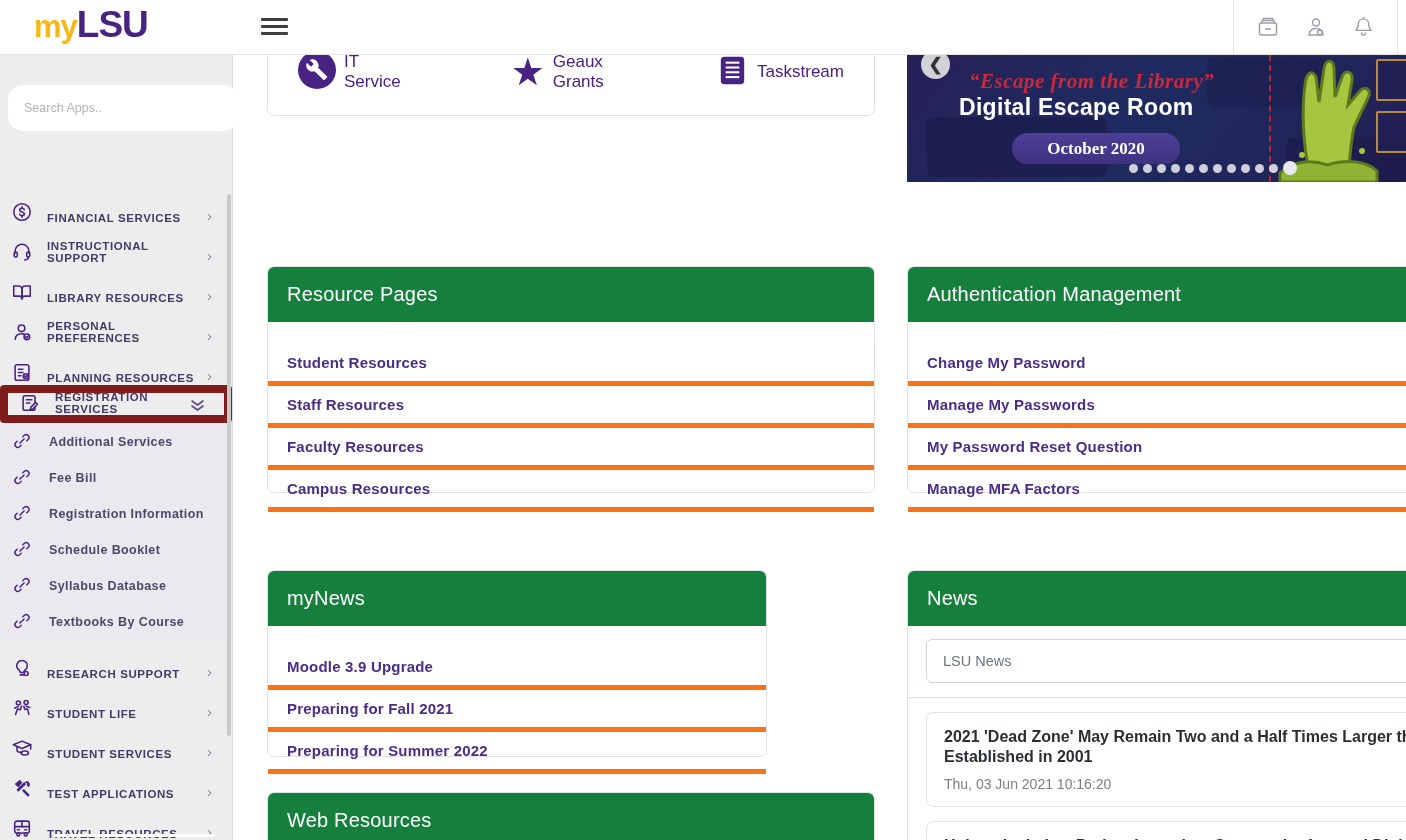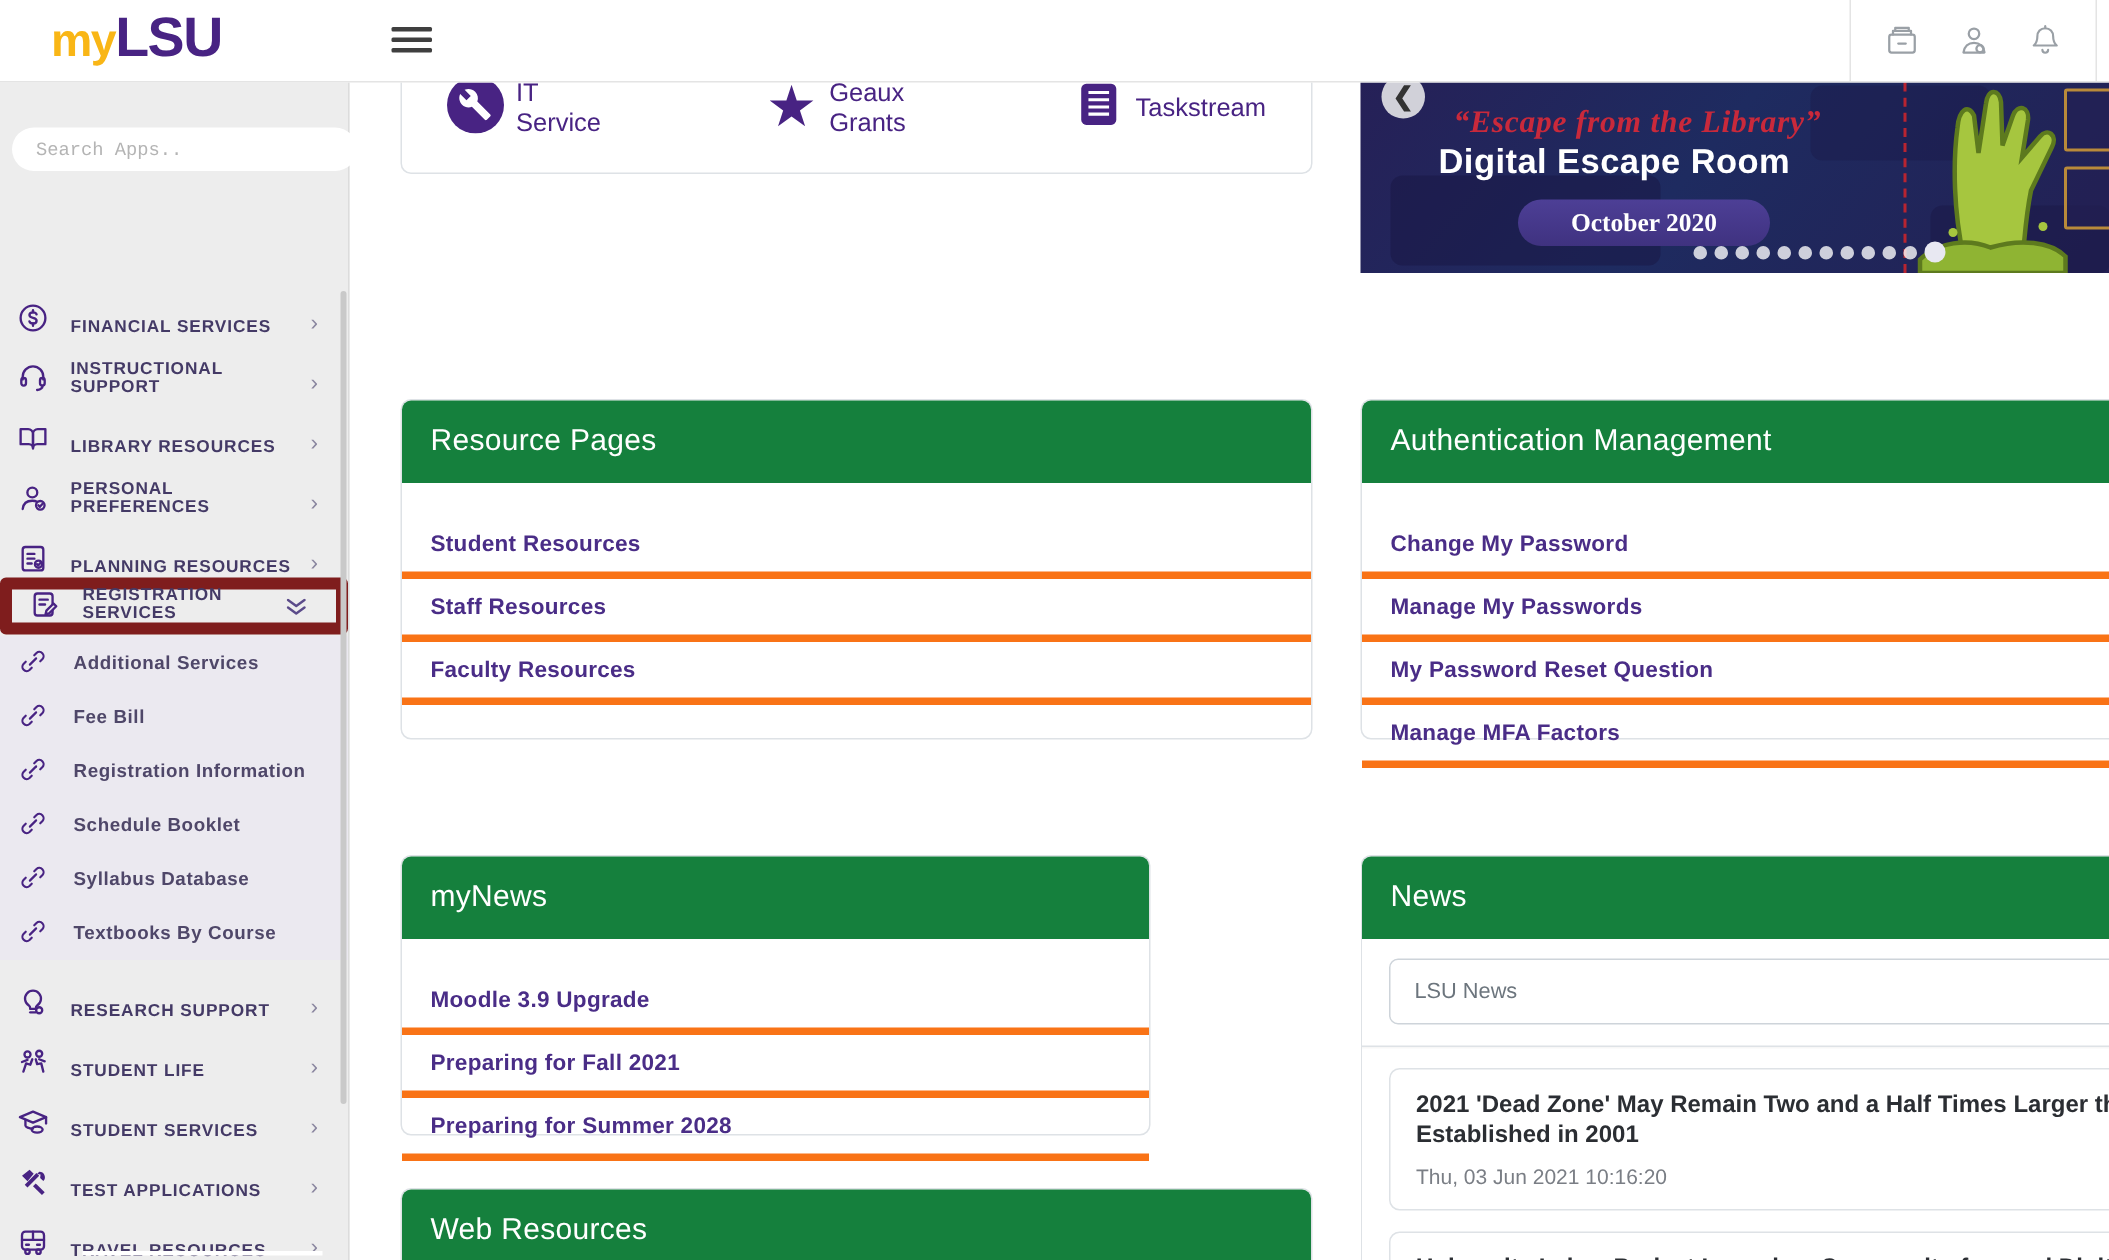--- a/index.html
+++ b/index.html
@@ -14,22 +14,22 @@
   .hamburger{position:absolute;left:261px;top:14px;width:27px;height:22px;cursor:pointer;}
   .hamburger span{display:block;height:3px;background:#3f3f3f;margin:4px 0;border-radius:1px;}
   .top-icons{position:absolute;right:8px;top:0;height:54px;display:flex;align-items:center;
              gap:24px;padding:0 22px;border-left:1px solid #e4e4e4;border-right:1px solid #e4e4e4;}
   .top-icons svg{display:block;cursor:pointer;}
 
   
   .sidebar{position:absolute;left:0;top:54px;width:232px;height:786px;background:#EDEDED;
            border-right:1px solid #dcdcdc;z-index:40;}
   .search-wrap{padding:31px 8px 8px 8px;}
-  .search-input{width:198px;height:29px;border:none;border-radius:15px;background:#fff;
-                padding:0 16px;font-size:12.5px;color:#0c4a6e;outline:none;font-family:Liberation Mono, monospace;}
+  .search-input{width:198px;height:46px;border:none;border-radius:15px;background:#fff;
+                padding:0 16px;font-size:12.5px;color:#0c4a6e;outline:none;font-family:Liberation Sans, sans-serif;}
   .search-input::placeholder{color:#b4b4b4;}
   .nav{position:absolute;left:0;top:130px;width:232px;}
   .nav-item{height:40px;display:flex;align-items:flex-end;padding:0 10px 0 10px;cursor:pointer;box-sizing:border-box;}
   .nav-item .ic{width:24px;height:24px;margin-right:13px;flex:0 0 24px;display:flex;align-items:center;justify-content:center;}
   .nav-item .lbl{font-size:11.5px;font-weight:700;letter-spacing:.6px;color:#443A66;flex:1;}
   .nav-item .chev{color:#8b87a0;font-size:15px;margin-right:10px;}
   .nav-item.focused{border:8px solid #7f1d1d;border-radius:4px;height:38px;margin:1px 0;}
   .sub-group{background:#EBE9F0;}
   .sub-item{height:36px;display:flex;align-items:center;padding:0 10px;cursor:pointer;}
   .sub-item .ic{width:22px;height:22px;margin:0 15px 0 2px;flex:0 0 22px;}
@@ -157,39 +157,40 @@
         <span class="dot active"></span>
       </div>
   </div>
 
   <div class="card" style="left:267px;top:266px;width:608px;height:227px;">
     <div class="card-head">Resource Pages</div>
     <div class="link-list">
       <div class="link-row"><a>Student Resources</a></div>
       <div class="link-row"><a>Staff Resources</a></div>
       <div class="link-row"><a>Faculty Resources</a></div>
+      <div class="link-row"><a>Campus Resources</a></div>
     </div>
   </div>
 
   <div class="card" style="left:907px;top:266px;width:600px;height:227px;">
     <div class="card-head">Authentication Management</div>
     <div class="link-list">
       <div class="link-row"><a>Change My Password</a></div>
       <div class="link-row"><a>Manage My Passwords</a></div>
       <div class="link-row"><a>My Password Reset Question</a></div>
       <div class="link-row"><a>Manage MFA Factors</a></div>
     </div>
   </div>
 
   <div class="card" style="left:267px;top:570px;width:500px;height:187px;">
     <div class="card-head">myNews</div>
     <div class="link-list">
       <div class="link-row"><a>Moodle 3.9 Upgrade</a></div>
       <div class="link-row"><a>Preparing for Fall 2021</a></div>
-      <div class="link-row"><a>Preparing for Summer 2028</a></div>
+      <div class="link-row"><a>Preparing for Summer 2022</a></div>
     </div>
   </div>
 
   <div class="card" style="left:267px;top:792px;width:608px;height:120px;">
     <div class="card-head">Web Resources</div>
   </div>
 
   <div class="card news-card">
     <div class="card-head">News</div>
     <div class="news-filter-wrap">

